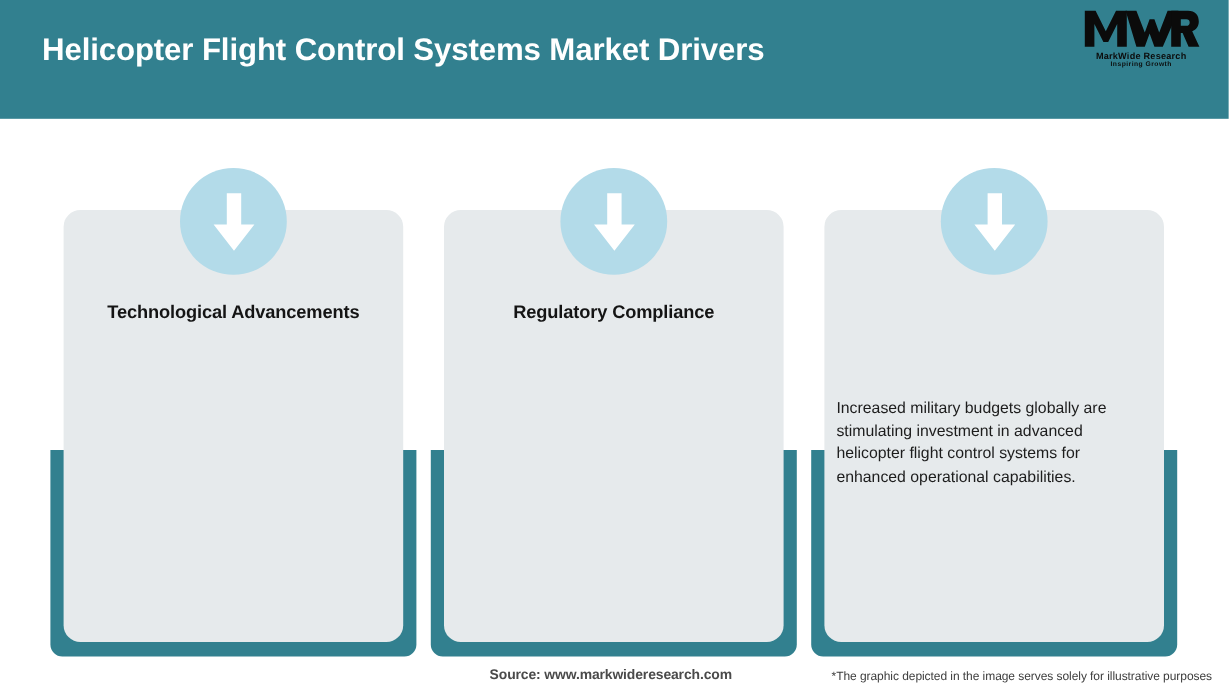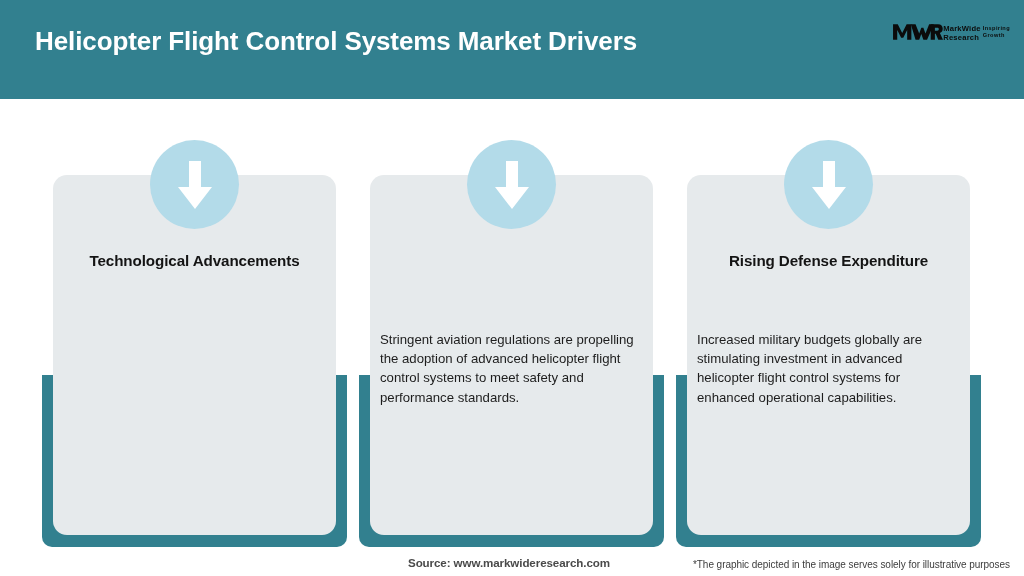--- a/index.html
+++ b/index.html
@@ -36,21 +36,21 @@
   }
 
   
   .logo {
     position: absolute;
     right: 14px;
     top: 6px;
     width: 118px;
     height: 52px;
     display: flex;
-    flex-direction: row;
+    flex-direction: column;
     align-items: center;
     justify-content: flex-end;
   }
   .logo-mark {
     display: block;
   }
   .logo-name {
     font-size: 7.6px;
     font-weight: bold;
     color: #0c0c0c;
@@ -195,31 +195,30 @@
   </div>
 
   <div class="card-group c1">
     <div class="card-backing"></div>
     <div class="card-panel"></div>
     <div class="card-icon">
       <svg width="40" height="52" viewBox="0 0 40 52">
         <path d="M14 2 L26 2 L26 28 L37 28 L20 50 L3 28 L14 28 Z" fill="#ffffff"></path>
       </svg>
     </div>
-    <div class="card-body">Stringent aviation regulations are propelling the adoption of advanced helicopter flight control systems to meet safety and performance standards.</div>
+    <div class="card-heading">Regulatory Compliance</div>
   </div>
 
   <div class="card-group c2">
     <div class="card-backing"></div>
     <div class="card-panel"></div>
     <div class="card-icon">
       <svg width="40" height="52" viewBox="0 0 40 52">
         <path d="M14 2 L26 2 L26 28 L37 28 L20 50 L3 28 L14 28 Z" fill="#ffffff"></path>
       </svg>
     </div>
-    <div class="card-heading">Rising Defense Expenditure</div>
     <div class="card-body">Increased military budgets globally are stimulating investment in advanced helicopter flight control systems for enhanced operational capabilities.</div>
   </div>
 
 </div>
 
 <div class="footer-source">Source: www.markwideresearch.com</div>
 <div class="footer-disclaimer">*The graphic depicted in the image serves solely for illustrative purposes</div>
 
 </body></html>

